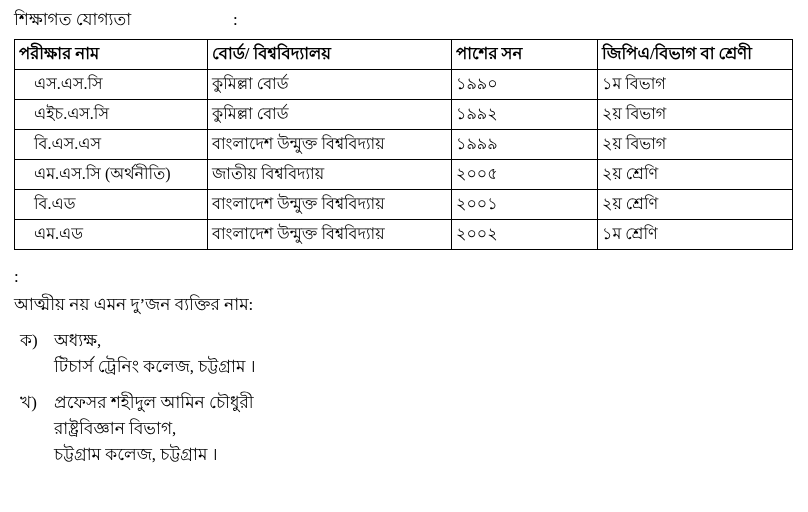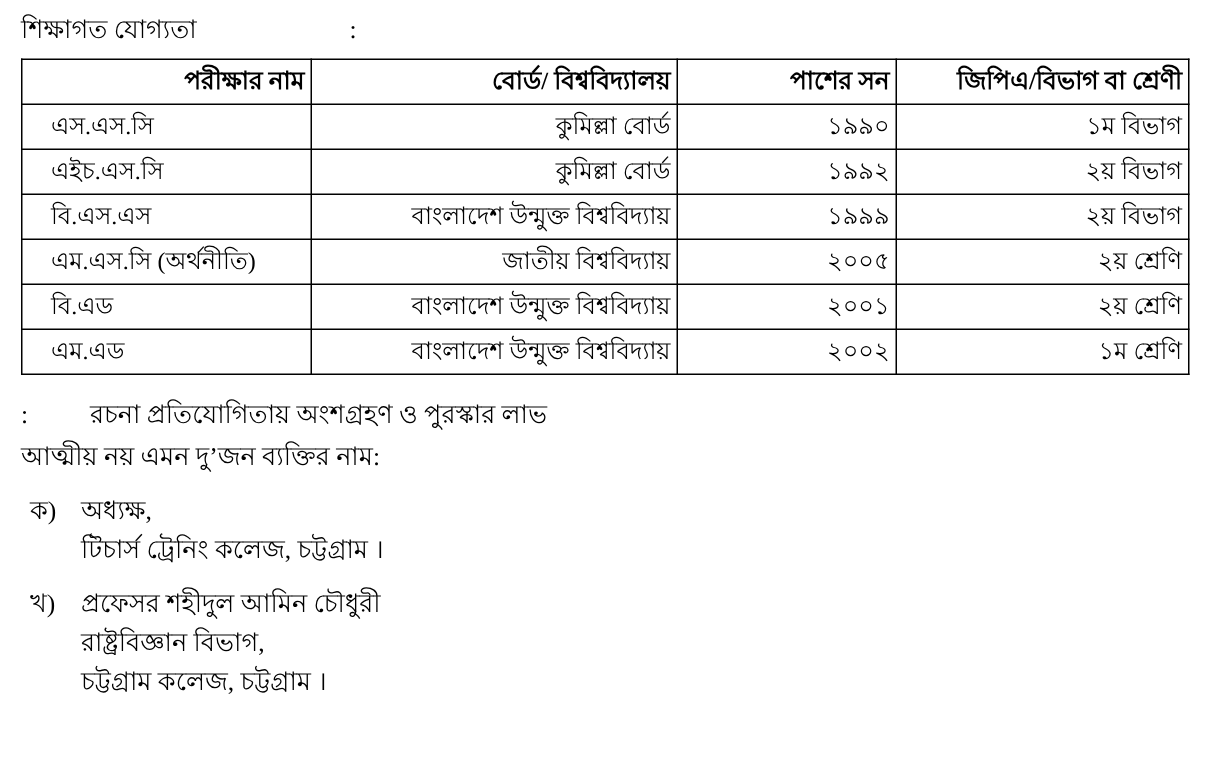--- a/index.html
+++ b/index.html
@@ -35,21 +35,21 @@
     border-collapse: collapse;
     width: 778px;
     margin-top: 7px;
     table-layout: fixed;
   }
   table.edu th, table.edu td {
     border: 1.6px solid #000000;
     height: 24px;
     padding: 1px 4px;
     font-size: 16px;
-    text-align: right;
+    text-align: left;
     vertical-align: middle;
     overflow: hidden;
     white-space: nowrap;
   }
   table.edu th { font-weight: bold; font-size: 16.5px; }
   table.edu col.c1 { width: 193px; }
   table.edu col.c2 { width: 244px; }
   table.edu col.c3 { width: 146px; }
   table.edu col.c4 { width: 195px; }
   table.edu td.left { text-align: left; padding-left: 19px; }
@@ -124,21 +124,20 @@
           <td class="left">এম.এড</td>
           <td>বাংলাদেশ উন্মুক্ত বিশ্ববিদ্যায়</td>
           <td>২০০২</td>
           <td>১ম শ্রেণি</td>
         </tr>
       </tbody>
     </table>
 
     <div class="label-line cocurricular">
       <span class="colon">:</span>
-      <span class="val">রচনা প্রতিযোগিতায় অংশগ্রহণ ও পুরস্কার লাভ</span>
     </div>
 
     <div class="ref-heading">আত্মীয় নয় এমন দু’জন ব্যক্তির নাম:</div>
 
     <div class="ref-block">
       <div class="ref-row">
         <span class="marker">ক)</span>
         <span class="ref-lines">
           <div>অধ্যক্ষ,</div>
           <div>টিচার্স ট্রেনিং কলেজ, চট্টগ্রাম ।</div>

